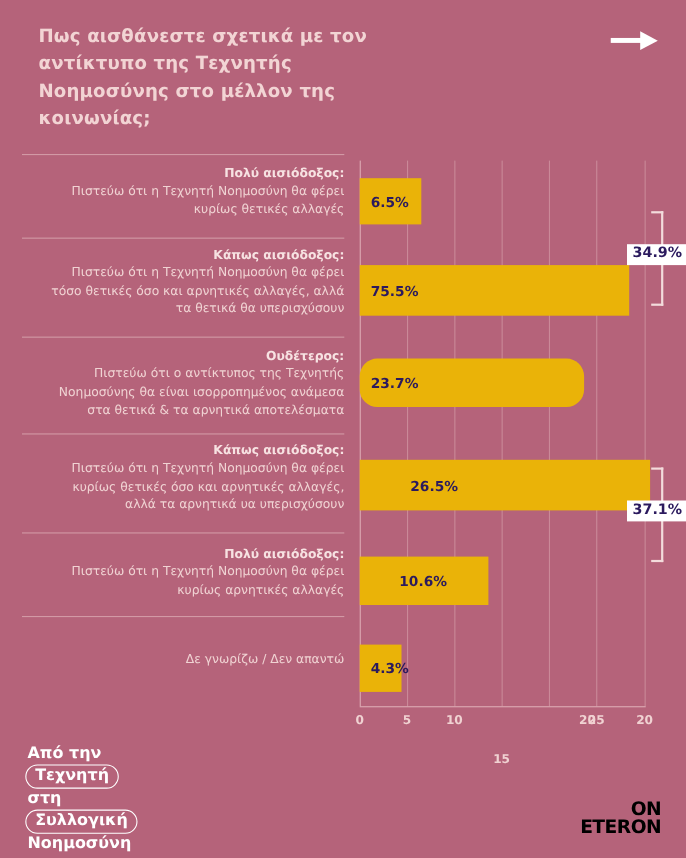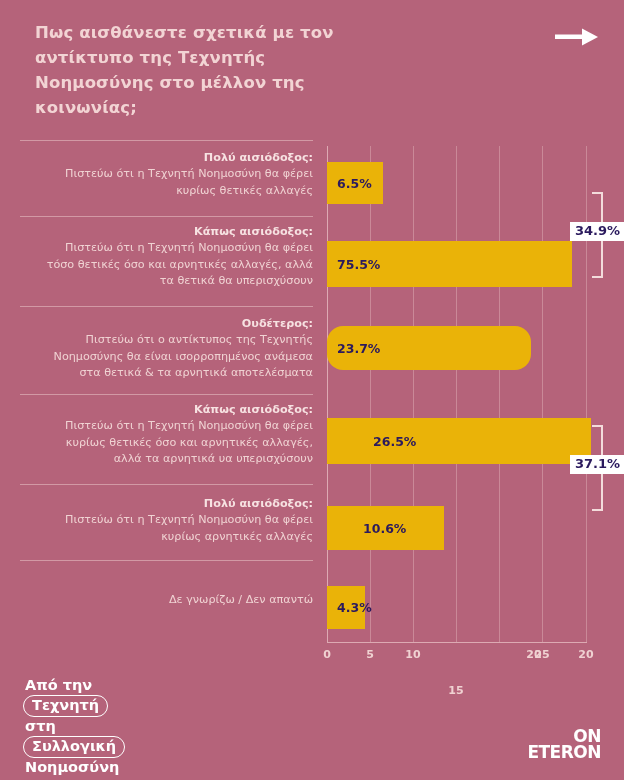--- a/index.html
+++ b/index.html
@@ -202,21 +202,21 @@
     font-size: 19px;
     font-weight: bold;
     color: #ffffff;
     letter-spacing: -0.4px;
   }
   #eteron-logo {
     position: absolute;
     right: 23px;
     top: 60px;
     text-align: right;
-    color: #ffffff;
+    color: #000000;
     font-weight: bold;
     line-height: 0.96;
     letter-spacing: -0.5px;
   }
   #eteron-logo .on { font-size: 17px; display: block; }
   #eteron-logo .eteron { font-size: 17px; display: block; }
 </style>
 </head>
 <body>
 

